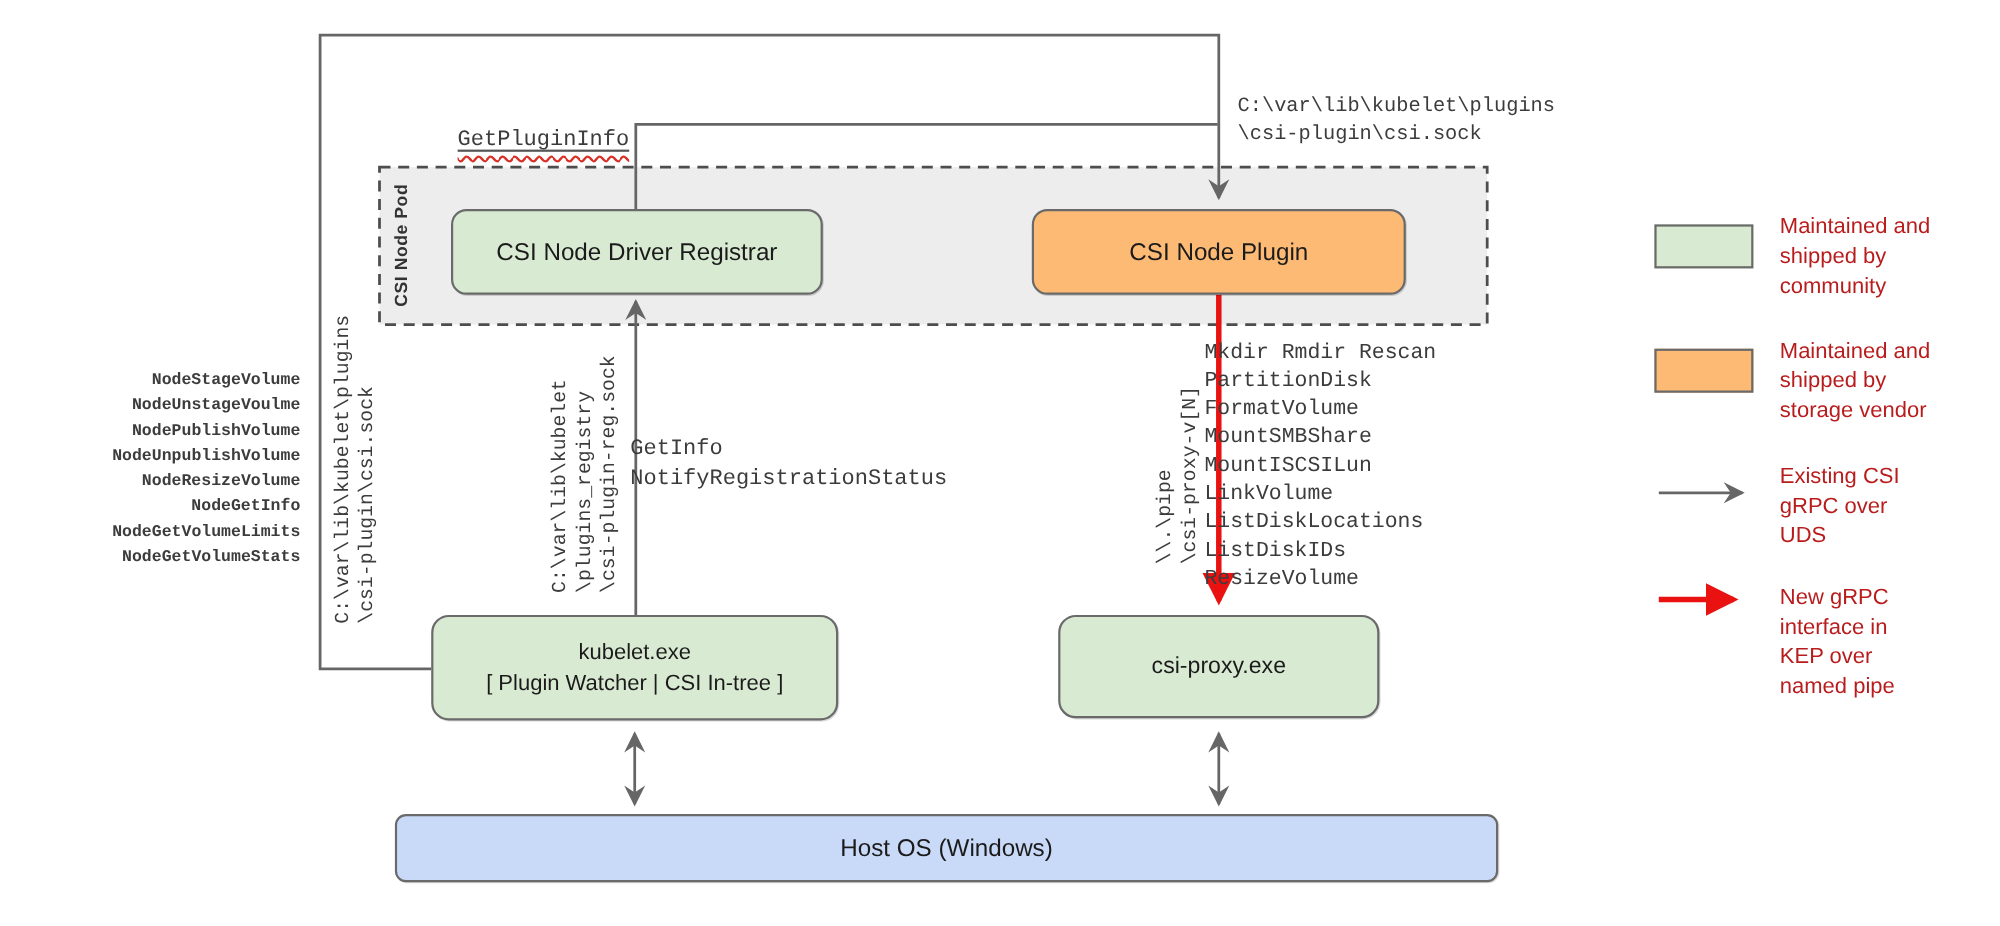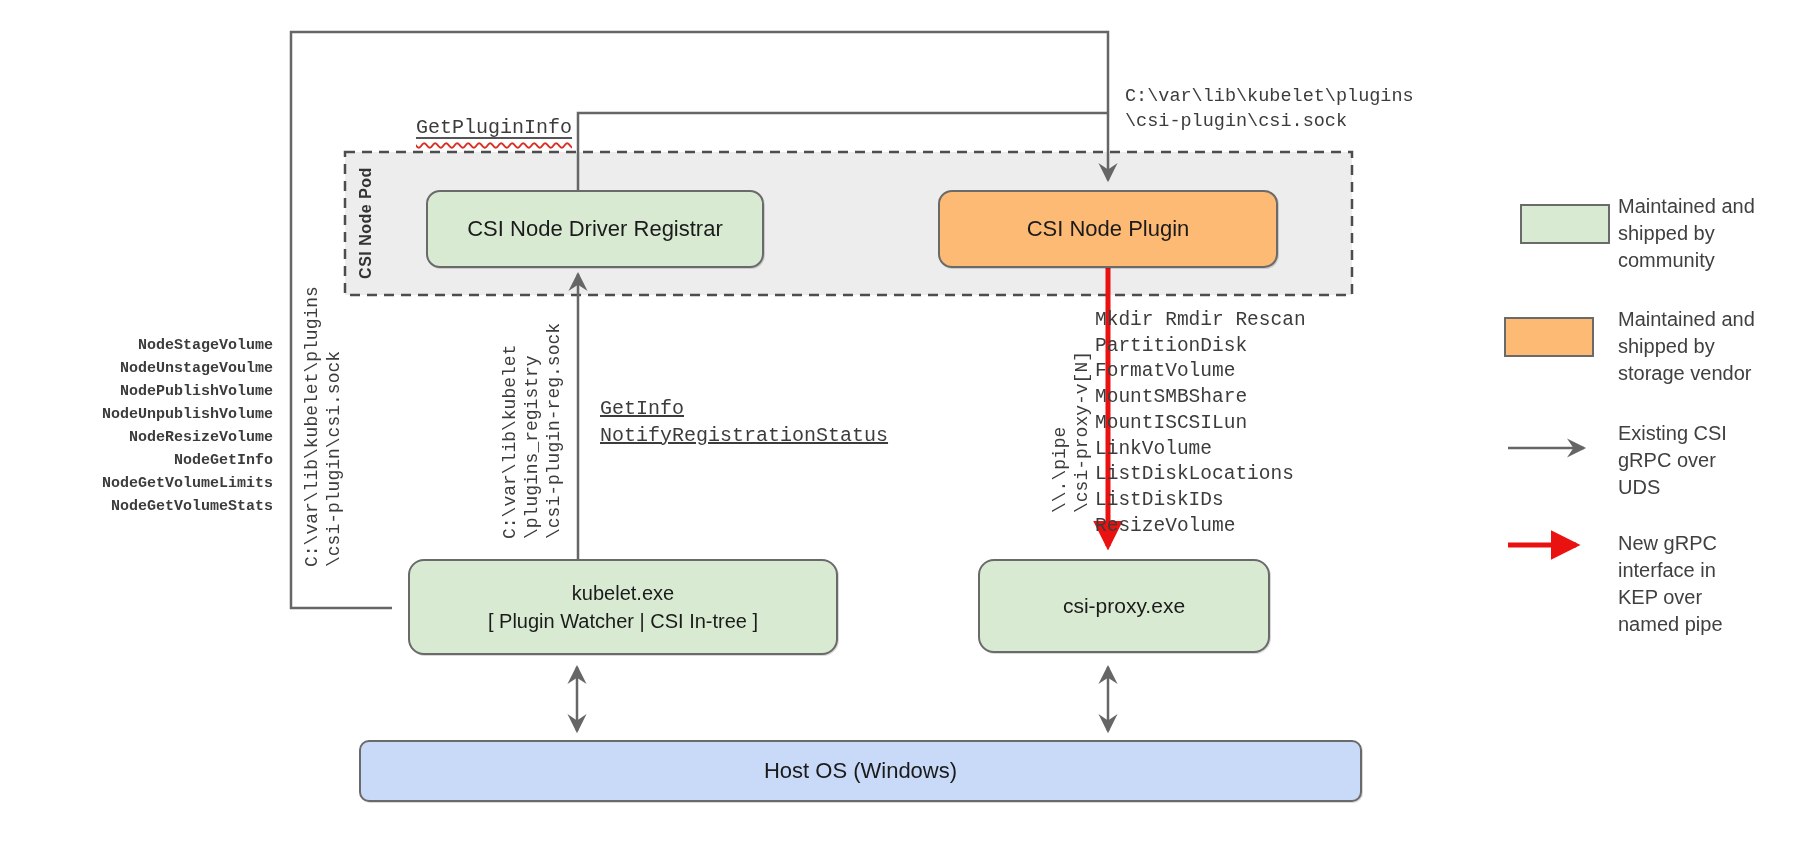--- a/index.html
+++ b/index.html
@@ -9,49 +9,49 @@
   .mono{font-family:"Liberation Mono","DejaVu Sans Mono",monospace;color:#3c3c3c;}
   .ml{white-space:pre-line;}
   
   #pod-bg{left:345px;top:152px;width:1007px;height:143px;background:#ededed;z-index:0;}
   
   #wires{left:0;top:0;z-index:1;}
   
   .node{z-index:2;box-sizing:border-box;border:2px solid #6a6a6a;border-radius:14px;
         display:flex;align-items:center;justify-content:center;text-align:center;
         font-size:22px;line-height:28px;box-shadow:1px 1px 0 rgba(0,0,0,0.15);}
-  .green{background:#d9ead3;margin-left:16px;}
+  .green{background:#d9ead3;}
   .yellow{background:#fdba74;}
   .blue{background:#c9daf8;}
   #registrar{left:410px;top:190px;width:338px;height:78px;}
   #plugin{left:938px;top:190px;width:340px;height:78px;}
-  #kubelet{left:392px;top:559px;width:430px;height:96px;border-radius:16px;font-size:20px;line-height:28px;}
+  #kubelet{left:392px;top:559px;width:370px;height:96px;border-radius:16px;font-size:20px;line-height:28px;}
   #csiproxy{left:962px;top:559px;width:292px;height:94px;border-radius:16px;font-size:21px;}
   #hostos{left:359px;top:740px;width:1003px;height:62px;border-radius:10px;}
   
   .rot{transform:rotate(-90deg);z-index:3;font-size:18px;line-height:22px;white-space:pre-line;}
   #pod-label{left:303px;top:212px;width:130px;height:22px;text-align:center;font-weight:bold;
              font-size:16px;color:#333;letter-spacing:0.5px;z-index:3;transform:rotate(-90deg);}
   #csisock-vert{left:173px;top:395px;width:300px;height:44px;}
   #plugreg-vert{left:392px;top:366px;width:280px;height:66px;}
   #pipe-vert{left:951px;top:371px;width:240px;height:44px;}
   
   .lbl{z-index:3;}
   #gpi{left:393px;top:116px;font-size:20px;}
   #gpi .u{text-decoration:underline solid #555;text-decoration-thickness:1.5px;text-underline-offset:4px;}
   #gpi .u .wavy{text-decoration:underline wavy #d93025;text-decoration-thickness:1.5px;text-underline-offset:9px;margin-left:23px;}
   #csisock-top{left:1125px;top:84px;font-size:18.5px;line-height:25px;}
-  #getinfo{left:600px;top:395px;font-size:20px;line-height:27px;text-decoration:underline;}
+  #getinfo{left:573px;top:395px;font-size:20px;line-height:27px;}
   #left-methods{left:20px;top:334px;width:253px;text-align:right;font-size:15px;line-height:23px;font-weight:bold;}
   #right-methods{left:1095px;top:308px;font-size:19.5px;line-height:25.7px;}
   
   .sw{z-index:2;width:90px;height:40px;border:2.5px solid #6a6a6a;box-sizing:border-box;}
   #sw-community{left:1504px;top:204px;}
   #sw-vendor{left:1504px;top:317px;}
-  .leg-text{left:1618px;font-size:20px;line-height:27px;z-index:3;color:#404040;}
+  .leg-text{left:1618px;font-size:20px;line-height:27px;z-index:3;color:#b91c1c;}
   #leg1{top:193px;} #leg2{top:306px;} #leg3{top:420px;} #leg4{top:530px;}
 </style>
 </head>
 <body>
 
 <div id="canvas">
 
   <div id="pod-bg" class="abs"></div>
 
   <svg id="wires" class="abs" width="1818" height="842" viewBox="0 0 1818 842">

